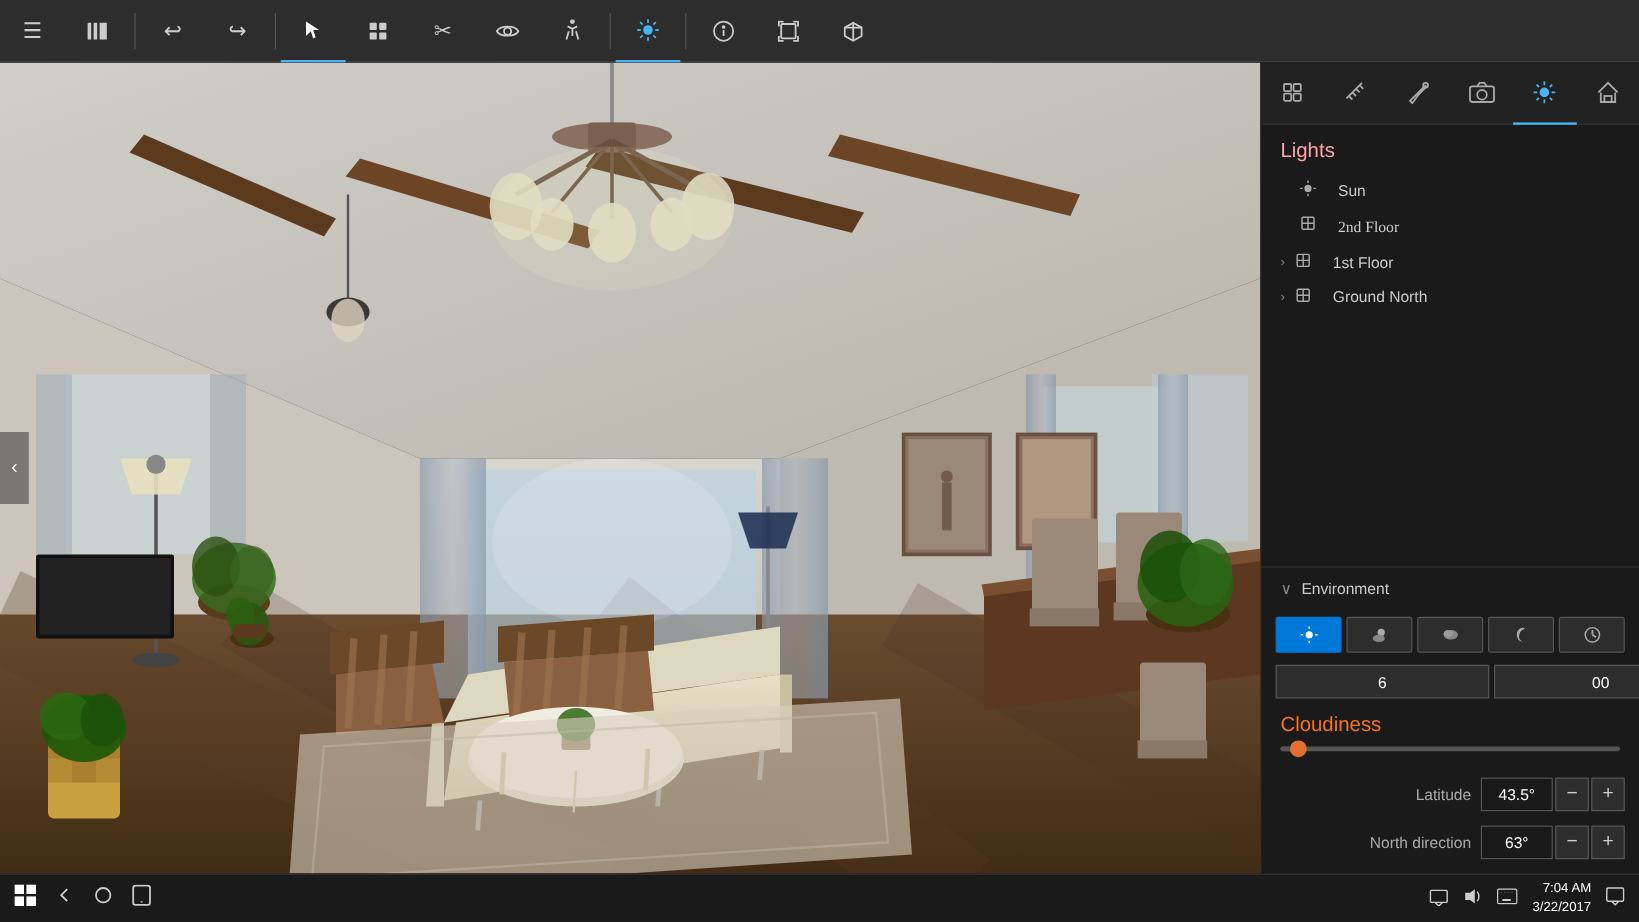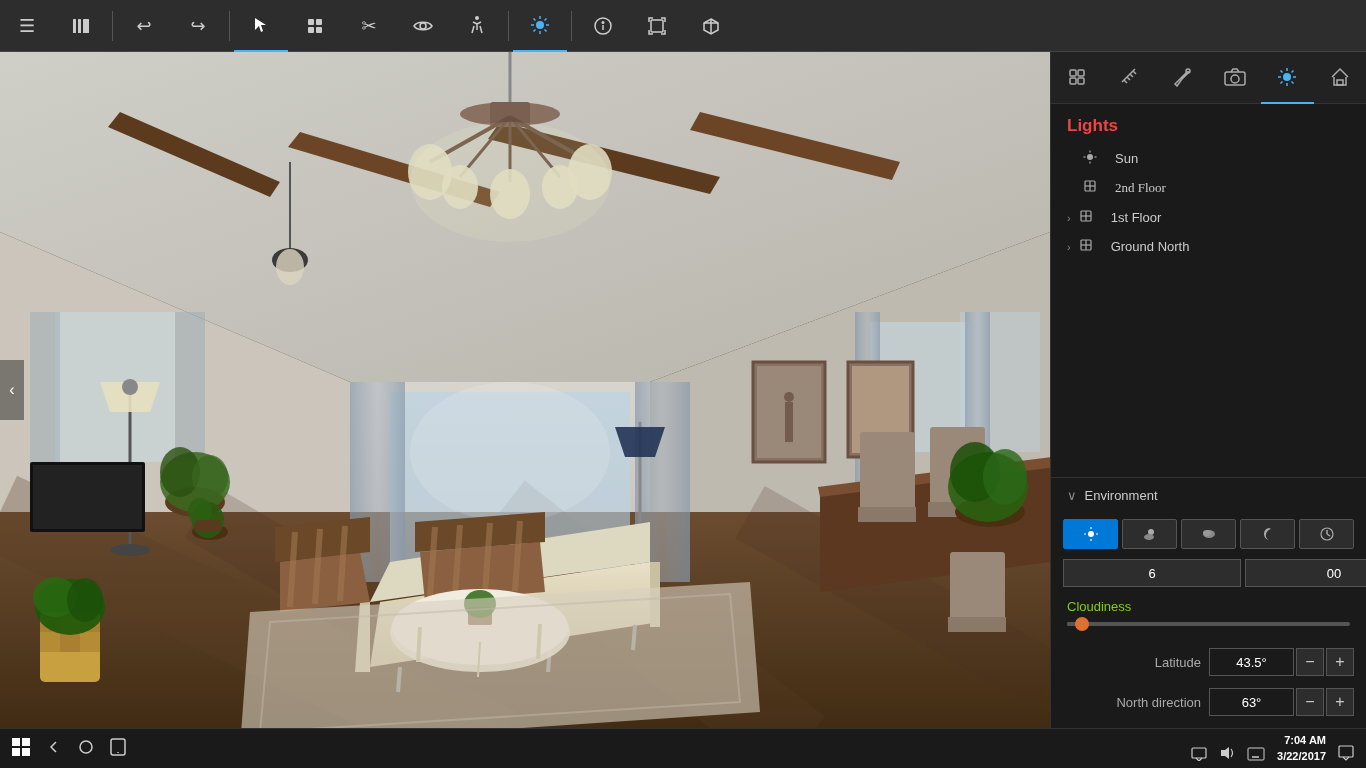--- a/index.html
+++ b/index.html
@@ -88,23 +88,23 @@
       cursor: pointer;
       border-bottom: 2px solid transparent;
     }
     .panel-icon.active { border-bottom: 2px solid #4ab3f4; color: #4ab3f4; }
 
     
     .lights-section {
       padding: 0;
     }
     .lights-title {
-      color: #ef4444;
+      color: #fca5a5;
       font-size: 17px;
-      font-weight: 700;
+      font-weight: 400;
       padding: 12px 16px 8px;
     }
     .light-item {
       display: flex;
       align-items: center;
       padding: 6px 16px;
       color: #ccc;
       font-size: 13px;
       cursor: pointer;
     }
@@ -174,22 +174,22 @@
       color: #fff;
       text-align: center;
       font-size: 13px;
     }
 
     
     .cloudiness-section {
       padding: 8px 16px;
     }
     .cloudiness-label {
-      color: #84cc16;
-      font-size: 13px;
+      color: #f97316;
+      font-size: 17px;
       margin-bottom: 8px;
     }
     .slider-track {
       width: 100%;
       height: 4px;
       background: #555;
       border-radius: 2px;
       position: relative;
       margin: 8px 0;
     }
@@ -218,21 +218,21 @@
       color: #ccc;
       font-size: 13px;
     }
     .coord-label {
       flex: 1;
       text-align: right;
       margin-right: 8px;
       color: #aaa;
     }
     .coord-input {
-      width: 85px;
+      width: 60px;
       height: 28px;
       background: #1a1a1a;
       border: 1px solid #555;
       color: #fff;
       text-align: center;
       font-size: 13px;
       padding: 2px 6px;
     }
     .coord-btn {
       width: 28px;
@@ -264,24 +264,23 @@
       padding: 0 12px;
     }
     .taskbar-icon {
       color: #ccc;
       font-size: 16px;
       cursor: pointer;
     }
     .taskbar-right {
       margin-left: auto;
       display: flex;
-      align-items: flex-end;
+      align-items: center;
       gap: 12px;
       padding: 0 12px;
-      font-weight: bold;
     }
     .taskbar-time {
       color: #fff;
       font-size: 11px;
       text-align: right;
       line-height: 1.4;
     }
     .taskbar-sys-icon {
       color: #ccc;
       font-size: 13px;

